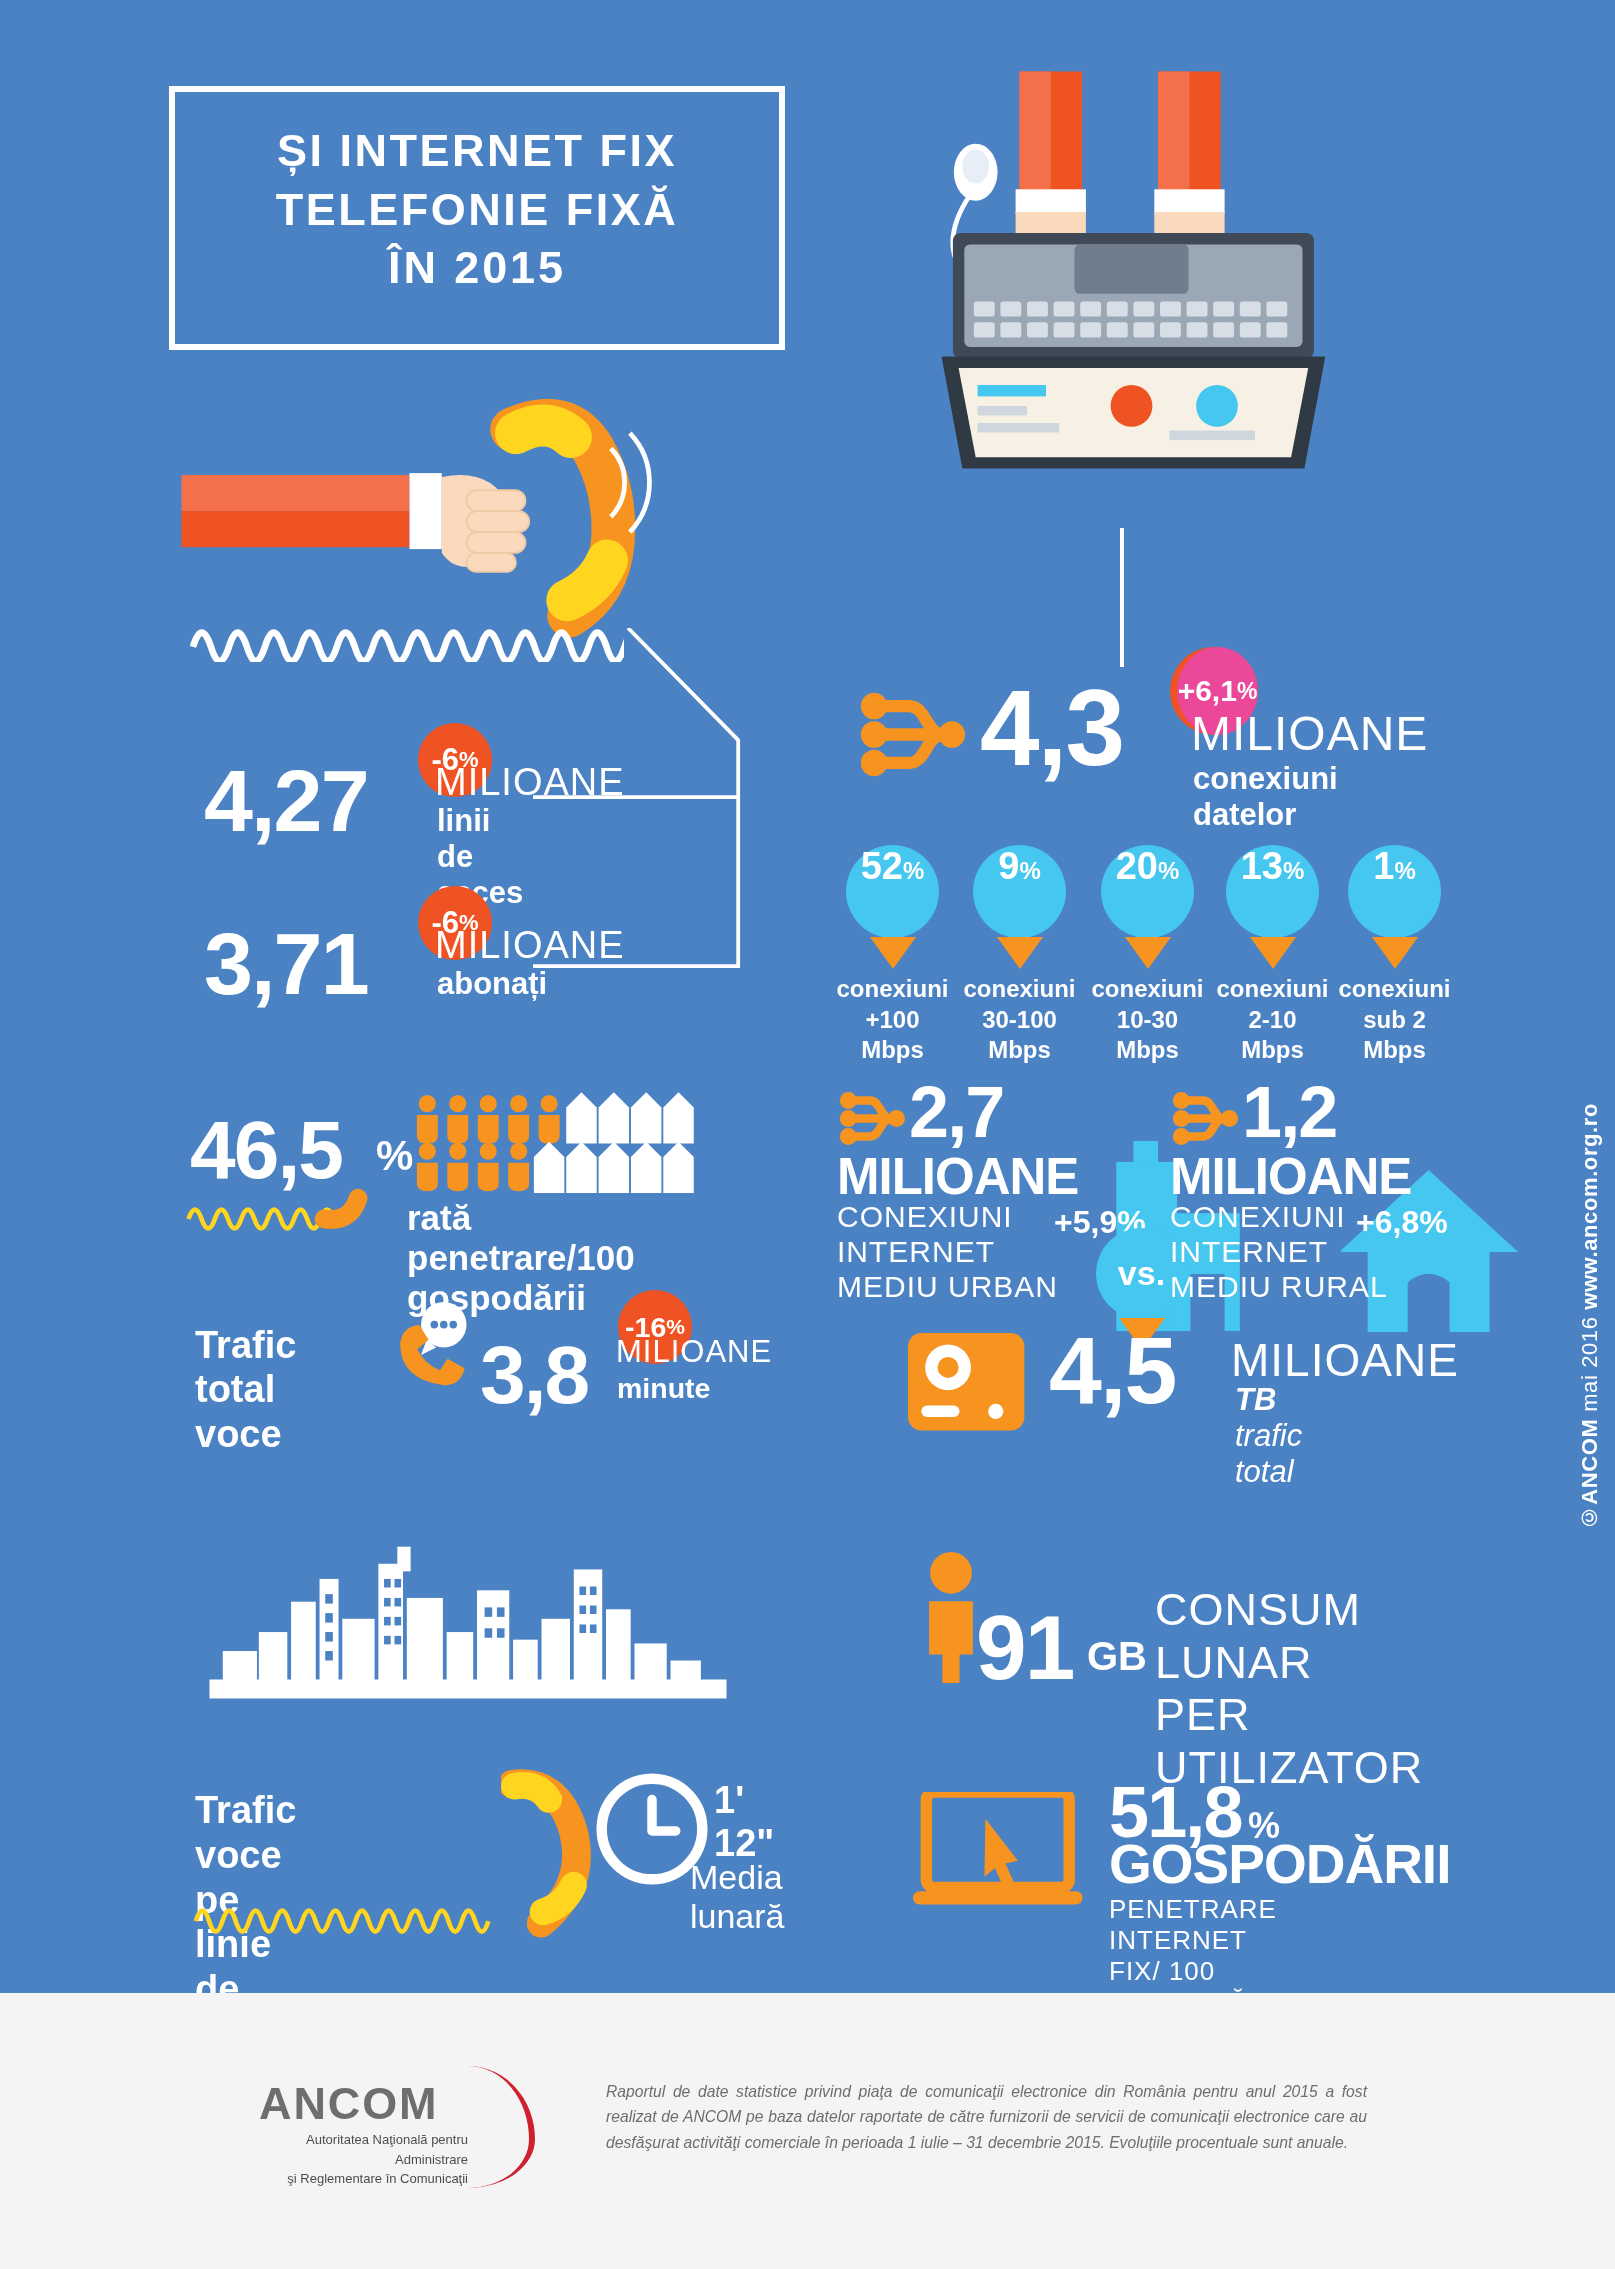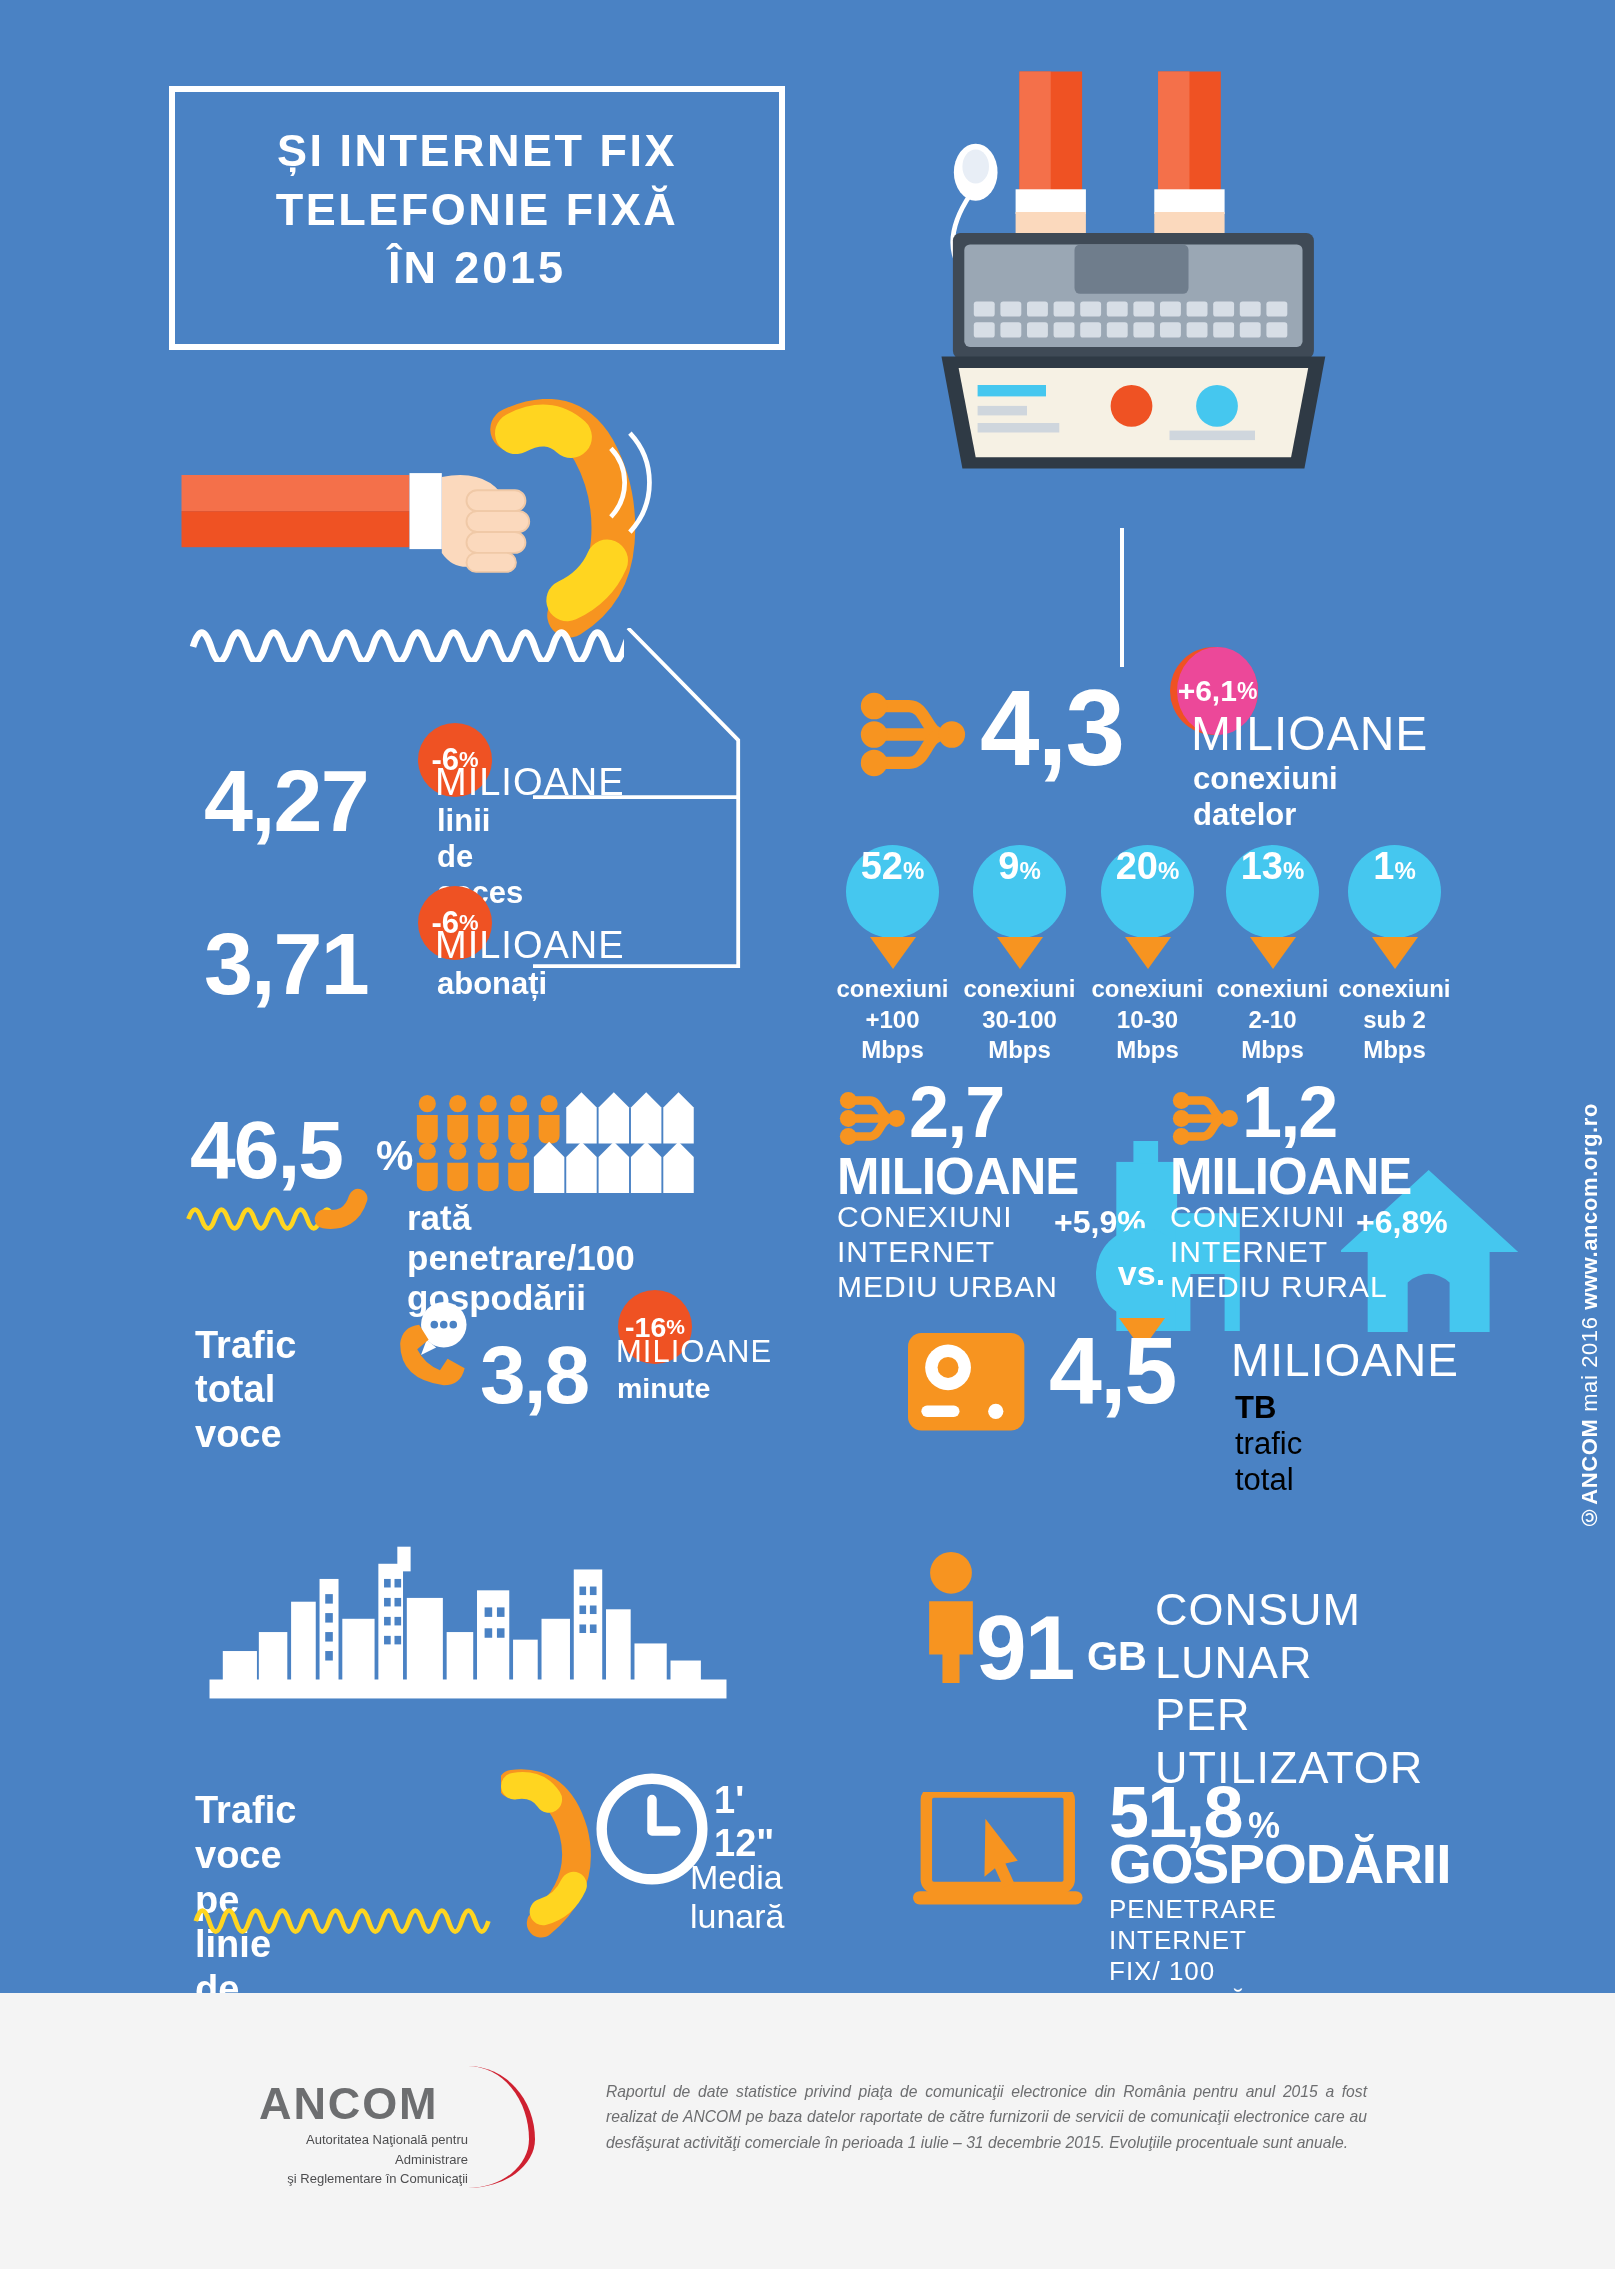--- a/index.html
+++ b/index.html
@@ -538,21 +538,21 @@
   <div class="abs" style="left:908px; top:1322px;">
     <svg class="abs" style="left:0; top:11.4px;" width="124" height="107" viewBox="0 0 130 112">
       <rect x="0" y="0" width="122" height="102" rx="14" fill="#f79420"></rect>
       <circle cx="42" cy="36" r="24" fill="#fff"></circle>
       <circle cx="42" cy="36" r="11" fill="#f79420"></circle>
       <rect x="14" y="76" width="40" height="12" rx="6" fill="#fff"></rect>
       <circle cx="92" cy="82" r="8" fill="#fff"></circle>
     </svg>
     <div class="big-num abs" style="left:141px; top:-5.7px; font-size:95px;">4,5</div>
     <div class="thin-cap abs" style="left:323px; top:11.4px; font-size:46px;">MILIOANE</div>
-    <div class="abs" style="left:327px; top:68px; color:#000000; font-size:31px;">
+    <div class="abs" style="left:327px; top:60px; color:#ffffff; font-size:31px;font-style:italic;">
       <span style="font-weight:bold;">TB</span>
       <span>trafic total</span>
     </div>
   </div>
 
   <div class="abs" style="left:908px; top:1550px;">
     <svg class="abs" style="left:0; top:0;" width="86" height="133" viewBox="0 0 90 140">
       <circle cx="45" cy="24" r="22" fill="#f79420"></circle>
       <path d="M22 54 h46 v56 h-14 v30 h-18 v-30 h-14 z" fill="#f79420"></path>
     </svg>

